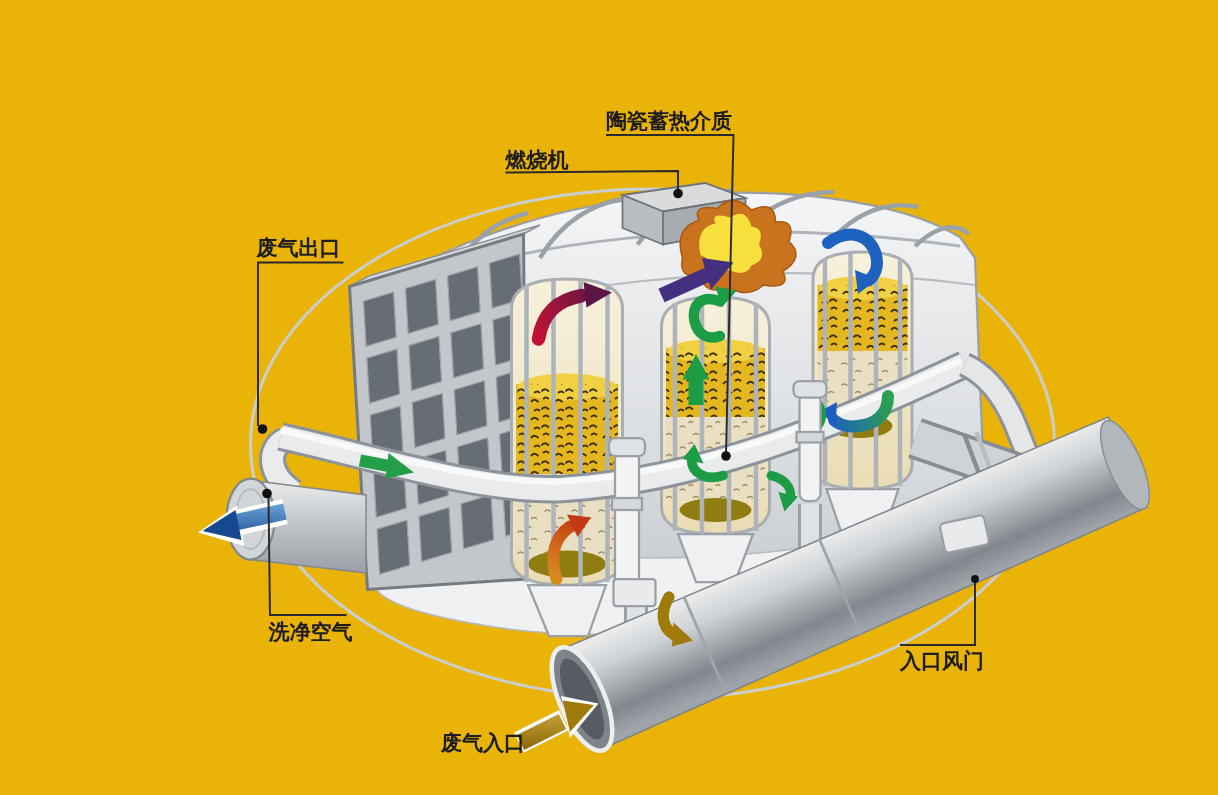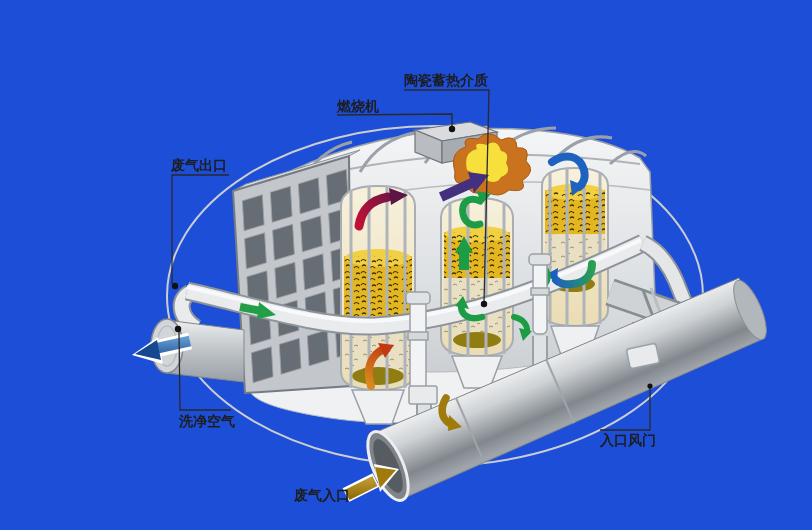--- a/index.html
+++ b/index.html
@@ -1,16 +1,16 @@
 <!DOCTYPE html>
 <html><head>
 <meta charset="utf-8">
 <style>
   html,body{margin:0;padding:0;background:#ffffff;}
-  .stage{position:relative;width:812px;height:530px;background:#1d4ed8;overflow:hidden;
+  .stage{position:relative;width:812px;height:530px;background:#eab308;overflow:hidden;
          font-family:"Liberation Sans","DejaVu Sans",sans-serif;}
   svg{position:absolute;left:0;top:0;}
   text.lbl{font-family:"Liberation Sans","DejaVu Sans",sans-serif;font-size:14px;font-weight:700;fill:#1d1d1f;}
 </style>
 </head>
 <body>
 
 <div class="stage">
 <svg width="812" height="530" viewBox="0 0 812 530">
   <defs>

